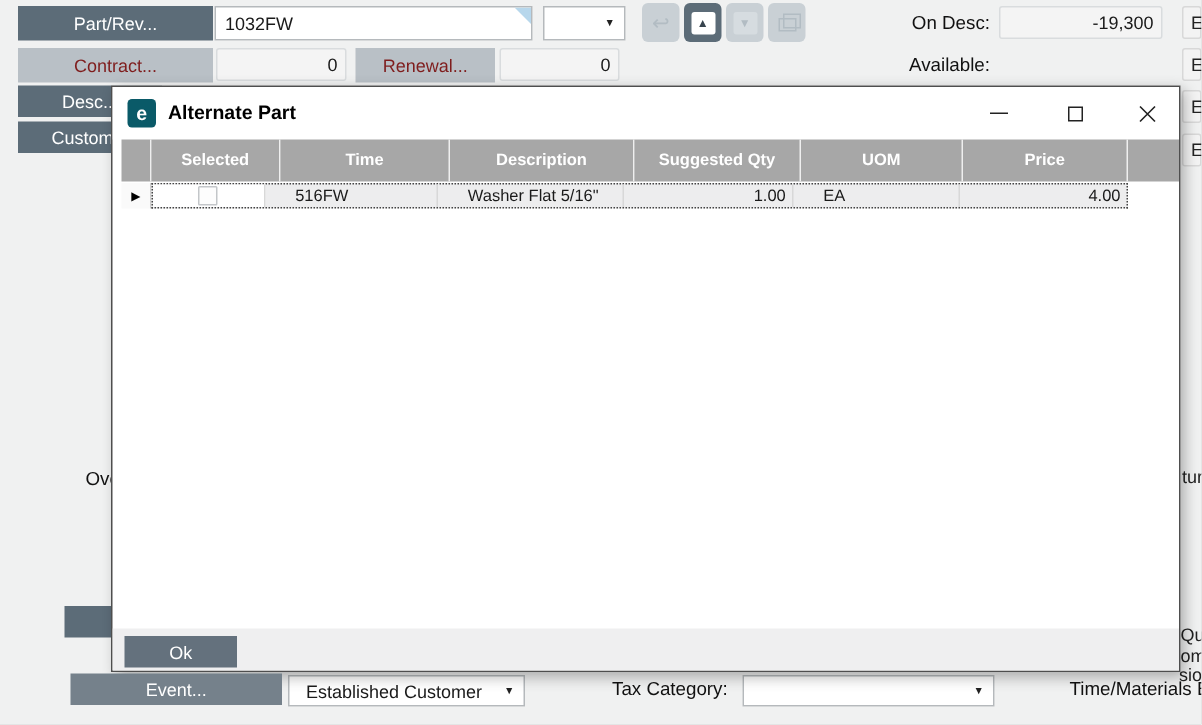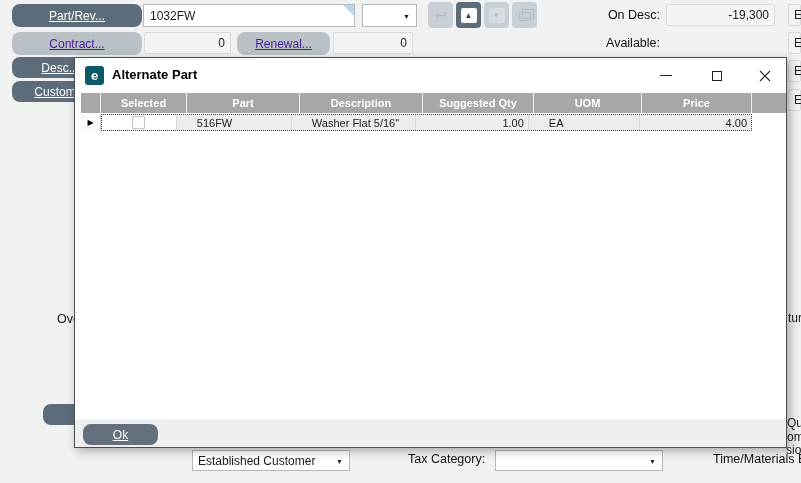--- a/index.html
+++ b/index.html
@@ -2,33 +2,33 @@
 <html><head>
 <meta charset="utf-8">
 <style>
   html,body{margin:0;padding:0;background:#d8d8d8;}
   #screen{position:relative;width:801px;height:483px;background:#f0f1f1;overflow:hidden;
           font-family:"Liberation Sans",sans-serif;color:#1a1a1a;}
   #screen *{box-sizing:border-box;}
 
   
   .btn{position:absolute;display:flex;align-items:center;justify-content:center;
-       border-radius:8px;font-size:12px;cursor:default;white-space:nowrap;text-decoration:underline;}
+       border-radius:0;font-size:12px;cursor:default;white-space:nowrap;}
   .btn.dark{background:#5c6c78;color:#fff;}
   .btn.mid{background:#75818b;color:#fff;}
-  .btn.disabled{background:#b9c0c6;color:#4c1d95;}
+  .btn.disabled{background:#b9c0c6;color:#7f1d1d;}
 
   
   .field{position:absolute;background:#f4f4f4;border:1px solid #d9dcde;border-radius:2px;
          font-size:12px;display:flex;align-items:center;}
   .field.num{justify-content:flex-end;padding-right:5px;}
   .tfield{position:absolute;background:#fff;border:1px solid #b5b9bc;font-size:12px;
           display:flex;align-items:center;padding-left:6px;overflow:hidden;}
   .combo{position:absolute;background:#fff;border:1px solid #b5b9bc;font-size:12px;
-         display:flex;align-items:center;padding-left:5px;}
+         display:flex;align-items:center;padding-left:11px;}
   .combo .arrow{position:absolute;right:6px;top:50%;transform:translateY(-50%);
                 font-size:7px;color:#222;}
   .corner-tri{position:absolute;right:0;top:0;width:0;height:0;
               border-top:11px solid #b7d7ec;border-left:11px solid transparent;}
 
   .lbl{position:absolute;font-size:12.5px;color:#111;white-space:nowrap;}
   .lbl.r{text-align:right;}
 
   
   .tbtn{position:absolute;top:2px;width:25px;height:26px;border-radius:4px;
@@ -50,21 +50,21 @@
   .logo{position:absolute;left:10px;top:8px;width:19px;height:19px;background:#0a5a68;
         border-radius:3px;color:#fff;font-weight:bold;font-size:13px;display:flex;
         align-items:center;justify-content:center;}
   .dlg-title{position:absolute;left:37px;top:9px;font-size:13px;font-weight:600;color:#000;}
   .winctl{position:absolute;top:7px;width:28px;height:21px;display:flex;align-items:center;justify-content:center;}
   .glyph-min{width:12px;border-top:1px solid #222;}
   .glyph-max{width:10px;height:10px;border:1px solid #222;}
 
   
   #grid{position:absolute;left:6px;top:35px;width:707px;}
-  .ghead{display:flex;height:20px;justify-content:space-between;}
+  .ghead{display:flex;height:28px;justify-content:space-between;}
   .ghead .hc{background:#a7a7a7;color:#fff;font-size:11px;font-weight:bold;
              display:flex;align-items:center;justify-content:center;
              border-right:1px solid #efefef;overflow:hidden;white-space:nowrap;}
   .grow{position:relative;height:17px;margin-top:1px;}
   .selcell{position:absolute;left:0;top:0;width:20px;height:17px;background:#fafafa;
            border-right:1px solid #cfcfcf;display:flex;align-items:center;justify-content:center;
            font-size:8px;color:#000;}
   .rowwrap{position:absolute;left:20px;top:0;width:651px;height:17px;
            border:1px dotted #444;display:flex;background:#ededee;gap:16px;}
   .gc{font-size:11px;display:flex;align-items:center;border-right:1px solid #d8d8d8;
@@ -128,20 +128,21 @@
   <div class="sliver" style="left:788px;top:89px"></div>
   <div class="frag" style="left:794px;top:8px">E</div>
   <div class="frag" style="left:794px;top:36px">E</div>
   <div class="frag" style="left:794px;top:64px">E</div>
   <div class="frag" style="left:794px;top:93px">E</div>
   <div class="frag" style="left:788px;top:311px">ture</div>
   <div class="frag" style="left:787px;top:416px">Qu</div>
   <div class="frag" style="left:787px;top:430px">om</div>
   <div class="frag" style="left:786px;top:443px">sio</div>
 
+  <div class="btn mid" style="left:47px;top:449px;width:141px;height:21px;z-index:6">Event...</div>
   <div class="combo" style="left:192px;top:450px;width:158px;height:21px">
     <span>Established Customer</span>
     <span class="arrow">▼</span>
   </div>
   <div class="lbl" style="left:408px;top:452px">Tax Category:</div>
   <div class="combo" style="left:495px;top:450px;width:168px;height:21px">
     <span></span>
     <span class="arrow">▼</span>
   </div>
   <div class="lbl" style="left:713px;top:452px">Time/Materials E</div>
@@ -160,21 +161,21 @@
         <svg width="12" height="12" viewBox="0 0 12 12">
           <path d="M1 1 L11 11 M11 1 L1 11" stroke="#222" stroke-width="1.1" fill="none"></path>
         </svg>
       </div>
     </div>
 
     <div id="grid">
       <div class="ghead">
         <div class="hc" style="width:20px"></div>
         <div class="hc" style="width:86px">Selected</div>
-        <div class="hc" style="width:113px">Part</div>
+        <div class="hc" style="width:113px">Time</div>
         <div class="hc" style="width:123px">Description</div>
         <div class="hc" style="width:111px">Suggested Qty</div>
         <div class="hc" style="width:108px">UOM</div>
         <div class="hc" style="width:110px">Price</div>
         <div class="hc" style="flex:1;border-right:none"></div>
       </div>
       <div class="grow">
         <div class="selcell">
           <span>▶</span>
         </div>

